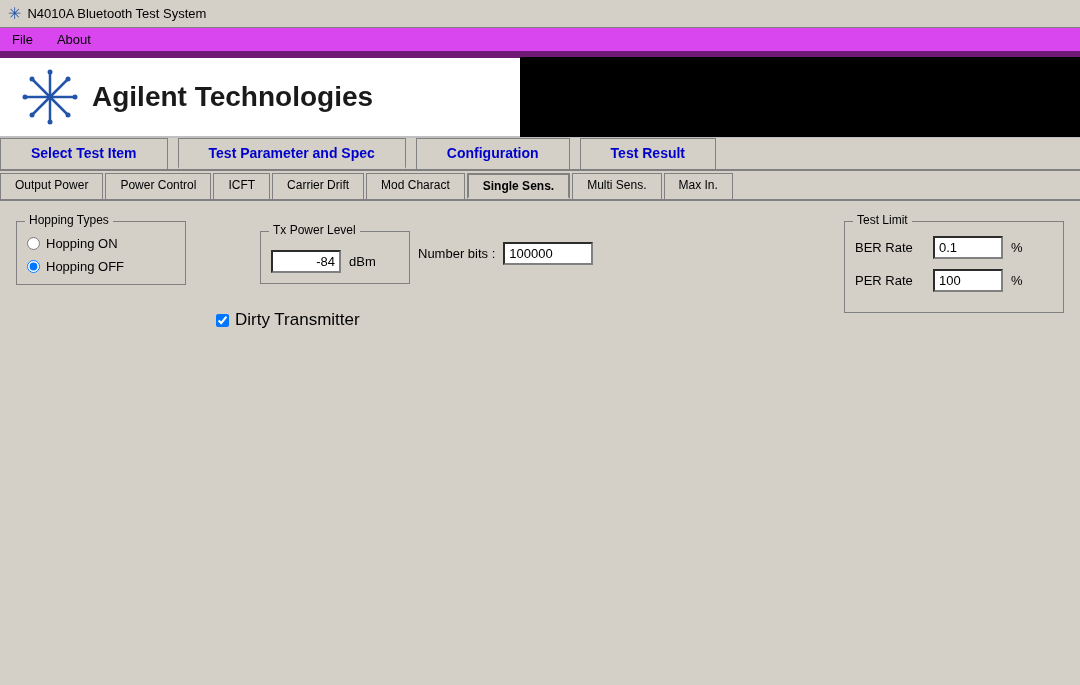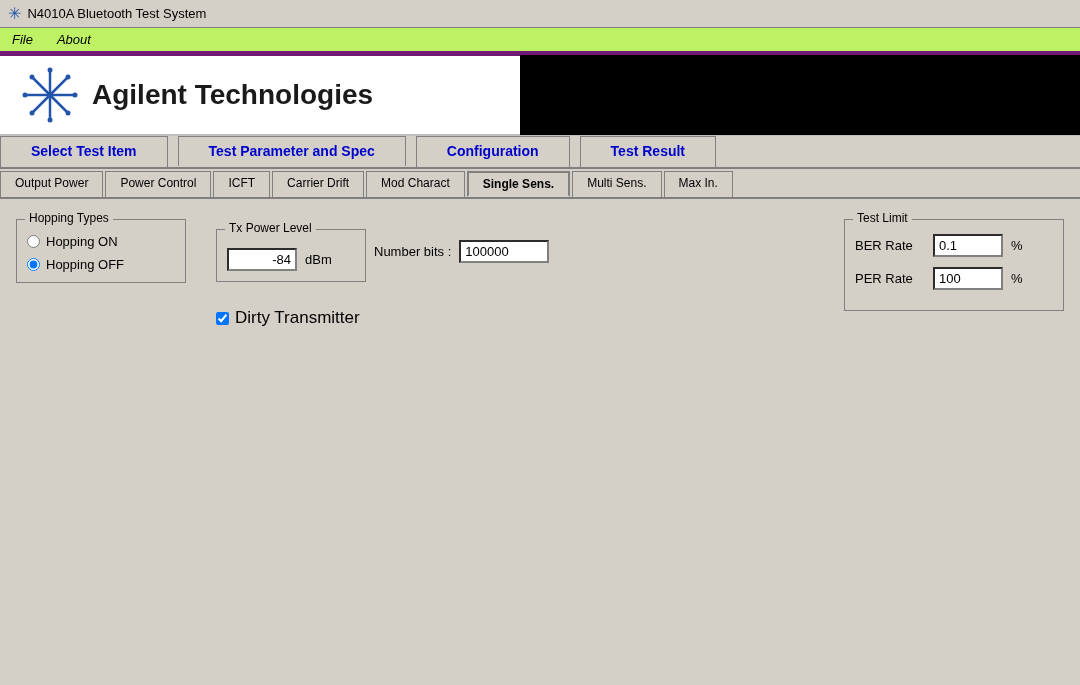--- a/index.html
+++ b/index.html
@@ -25,26 +25,25 @@
       color: #2255aa;
       font-size: 16px;
     }
     .title-bar-text {
       font-size: 13px;
       font-weight: normal;
     }
 
     
     .menu-bar {
-      background: #bef264;
+      background: #d946ef;
       padding: 2px 8px;
       display: flex;
       gap: 16px;
-      border-bottom: 5px solid #701a75;
-      font-style: italic;
+      border-bottom: 7px solid #701a75;
     }
     .menu-item {
       font-size: 13px;
       cursor: pointer;
       padding: 2px 4px;
     }
 
     
     .app-header {
       display: flex;
@@ -194,20 +193,21 @@
       border: 2px inset #808080;
       background: white;
       padding: 2px 4px;
       width: 90px;
       font-size: 13px;
     }
 
     
     .tx-power-group {
       min-width: 150px;
+      margin-left: 44px;
     }
     .tx-power-row {
       display: flex;
       align-items: center;
       gap: 8px;
       margin-top: 4px;
     }
     .tx-power-input {
       border: 2px inset #808080;
       background: white;

